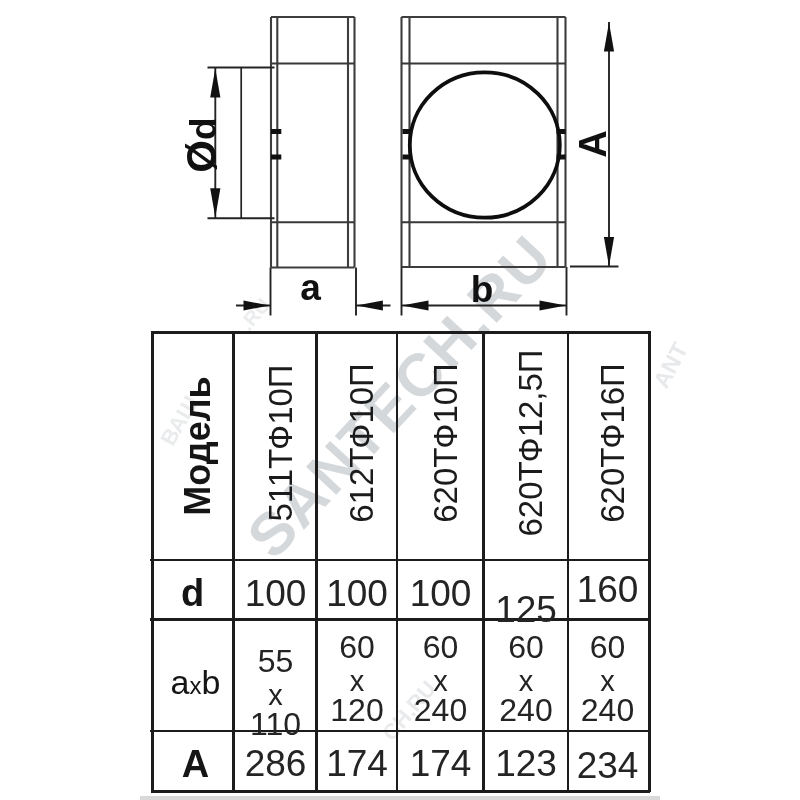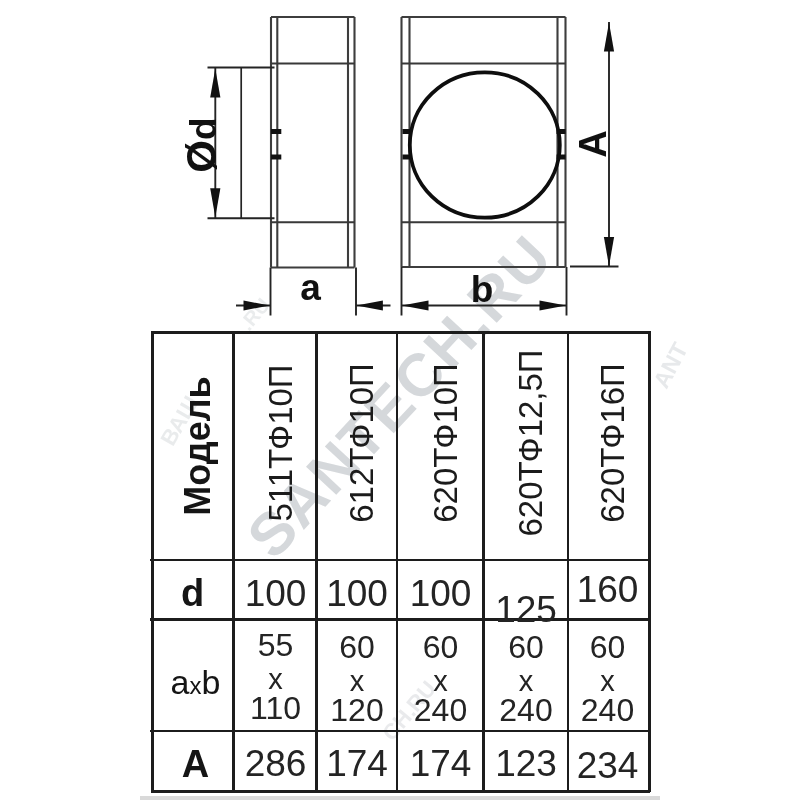--- a/index.html
+++ b/index.html
@@ -105,21 +105,21 @@
 <div class="cell" style="left:152px;top:561px;width:81px;height:57px;padding-top:4px;font-weight:bold;font-size:38px;color:#151515">d</div>
 <div class="cell" style="left:235px;top:561px;width:81px;height:57px;padding-top:4px;font-size:37px;color:#242424">100</div>
 <div class="cell" style="left:318px;top:561px;width:78px;height:57px;padding-top:4px;font-size:37px;color:#242424">100</div>
 <div class="cell" style="left:398px;top:561px;width:85px;height:57px;padding-top:4px;font-size:37px;color:#242424">100</div>
 <div class="cell" style="left:485px;top:561px;width:82px;height:57px;padding-top:20px;font-size:37px;color:#242424">125</div>
 <div class="cell" style="left:569px;top:561px;width:77px;height:57px;font-size:37px;color:#242424">160</div>
 
 <div class="cell" style="left:152px;top:621px;width:81px;height:109px;padding-top:7px;padding-left:3px;font-weight:normal;font-size:34px;color:#151515">
     <span>a<span style="font-size:24px">x</span>b</span>
   </div>
-<div class="cell" style="left:235px;top:621px;width:81px;height:109px;padding-top:1px;font-size:32px;line-height:31px;color:#242424">
+<div class="cell" style="left:235px;top:621px;width:81px;height:109px;padding-top:17px;font-size:32px;line-height:31px;color:#242424">
     <div>55<br><span style="font-size:29px;position:relative;top:2px">x</span><br>110</div>
   </div>
 <div class="cell" style="left:318px;top:621px;width:78px;height:109px;padding-top:3px;font-size:32px;line-height:31px;color:#242424">
     <div>60<br><span style="font-size:29px;position:relative;top:2px">x</span><br>120</div>
   </div>
 <div class="cell" style="left:398px;top:621px;width:85px;height:109px;padding-top:3px;font-size:32px;line-height:31px;color:#242424">
     <div>60<br><span style="font-size:29px;position:relative;top:2px">x</span><br>240</div>
   </div>
 <div class="cell" style="left:485px;top:621px;width:82px;height:109px;padding-top:3px;font-size:32px;line-height:31px;color:#242424">
     <div>60<br><span style="font-size:29px;position:relative;top:2px">x</span><br>240</div>

